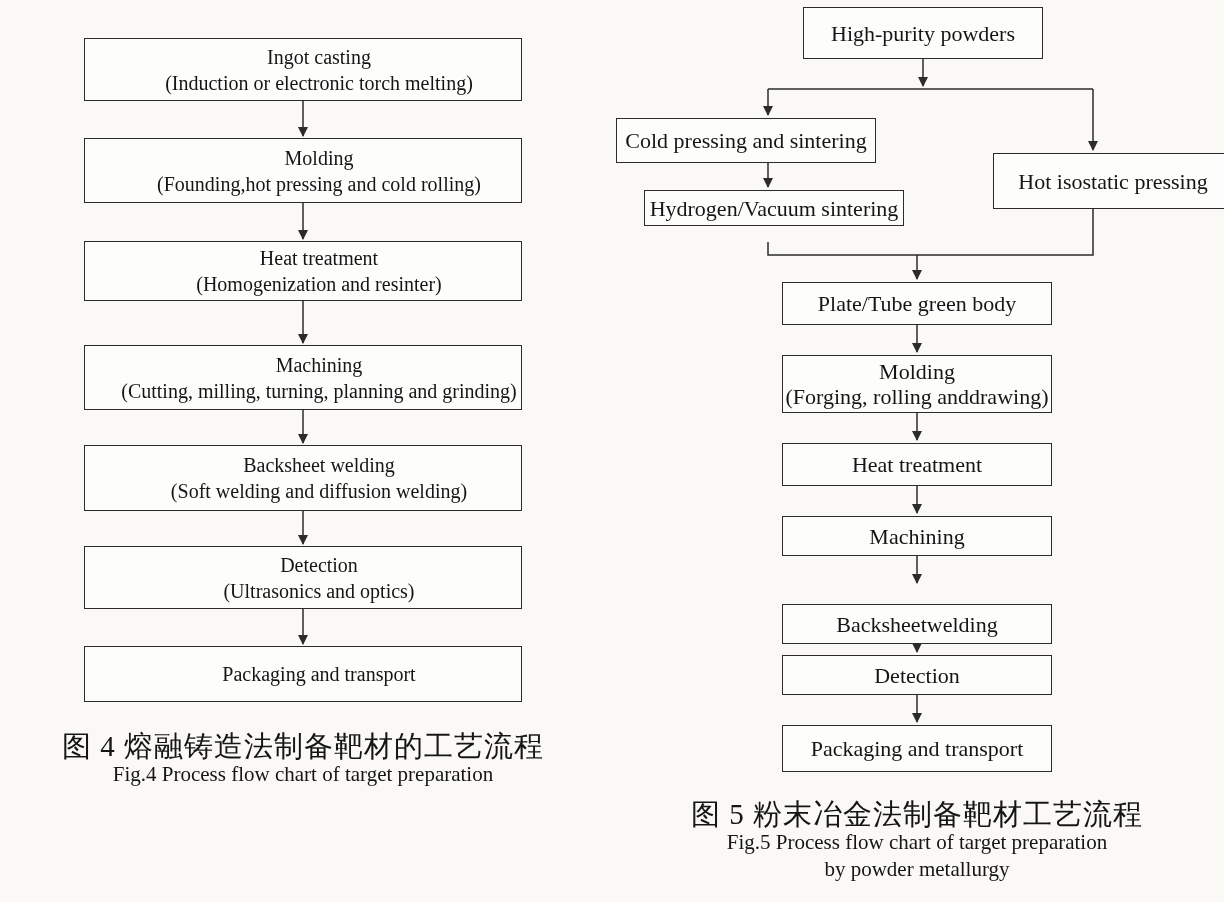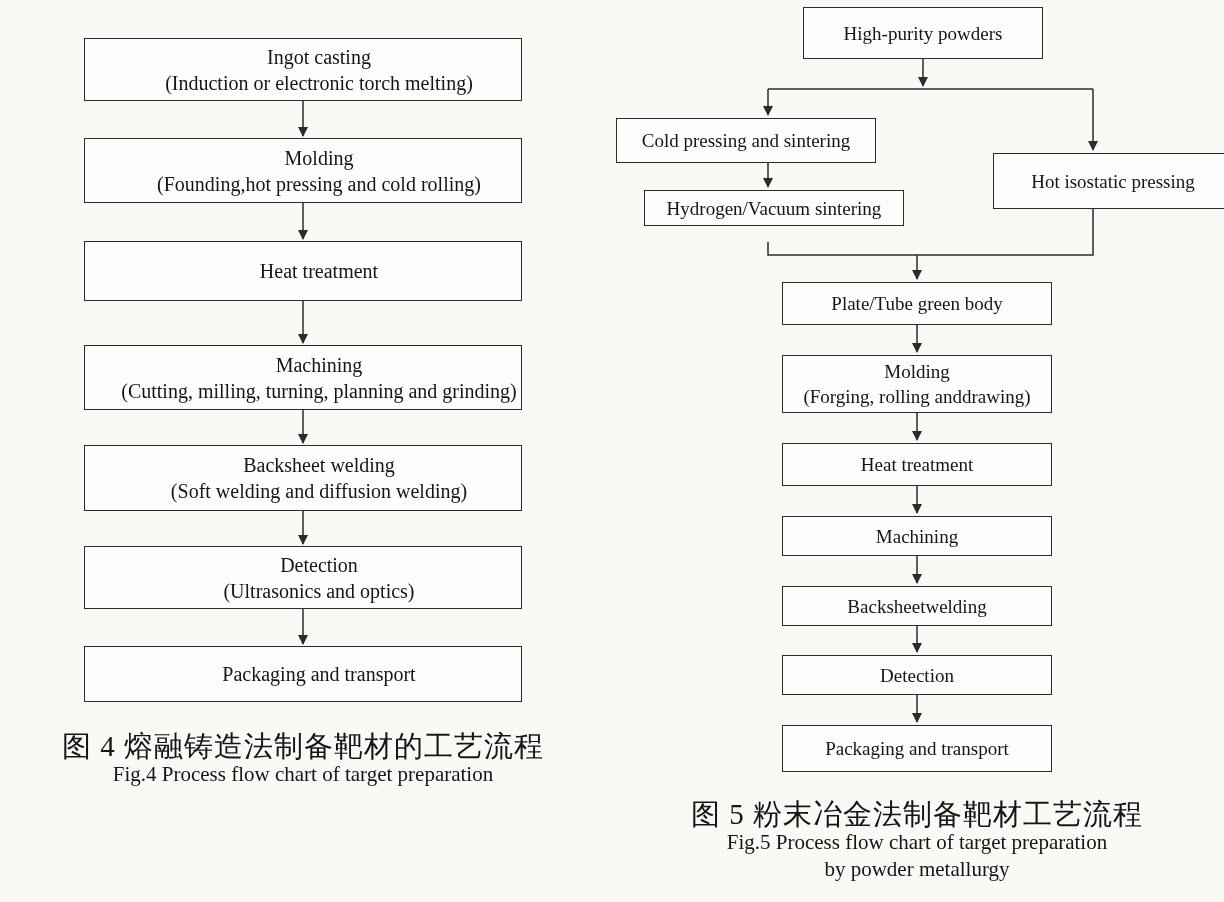--- a/index.html
+++ b/index.html
@@ -10,21 +10,21 @@
     overflow:hidden;
   }
   .connectors { position:absolute; left:0; top:0; z-index:1; }
   .box {
     position:absolute; box-sizing:border-box; z-index:2;
     border:1.5px solid #2b2b2b; background:#fdfdfb;
     display:flex; flex-direction:column; align-items:center; justify-content:center;
     text-align:center;
   }
   .f4 .box { font-size:20px; line-height:26px;padding-left:32px; }
-  .f5 .box { font-size:19px; line-height:25px; }
+  .f5 .box { font-size:22px; line-height:25px; }
   .caption { position:absolute; text-align:center; z-index:2; }
   .caption .zh { font-size:29px; line-height:29px; letter-spacing:1px; }
   .caption .en { font-size:21px; line-height:27px; }
 </style>
 </head>
 <body>
 
 <div class="canvas">
 
   <svg class="connectors" width="1224" height="902" viewBox="0 0 1224 902">
@@ -67,20 +67,21 @@
       <div>(Induction or electronic torch melting)</div>
     </div>
 
     <div class="box" style="left:84px;top:138px;width:438px;height:65px">
       <div>Molding</div>
       <div>(Founding,hot pressing and cold rolling)</div>
     </div>
 
     <div class="box" style="left:84px;top:241px;width:438px;height:60px">
       <div>Heat treatment</div>
+      <div>(Homogenization and resinter)</div>
     </div>
 
     <div class="box" style="left:84px;top:345px;width:438px;height:65px">
       <div>Machining</div>
       <div>(Cutting, milling, turning, planning and grinding)</div>
     </div>
 
     <div class="box" style="left:84px;top:445px;width:438px;height:66px">
       <div>Backsheet welding</div>
       <div>(Soft welding and diffusion welding)</div>
@@ -129,21 +130,21 @@
     </div>
 
     <div class="box" style="left:782px;top:443px;width:270px;height:43px">
       <div>Heat treatment</div>
     </div>
 
     <div class="box" style="left:782px;top:516px;width:270px;height:40px">
       <div>Machining</div>
     </div>
 
-    <div class="box" style="left:782px;top:586px;width:270px;height:40px">
+    <div class="box" style="left:782px;top:604px;width:270px;height:40px">
       <div>Backsheetwelding</div>
     </div>
 
     <div class="box" style="left:782px;top:655px;width:270px;height:40px">
       <div>Detection</div>
     </div>
 
     <div class="box" style="left:782px;top:725px;width:270px;height:47px">
       <div>Packaging and transport</div>
     </div>

